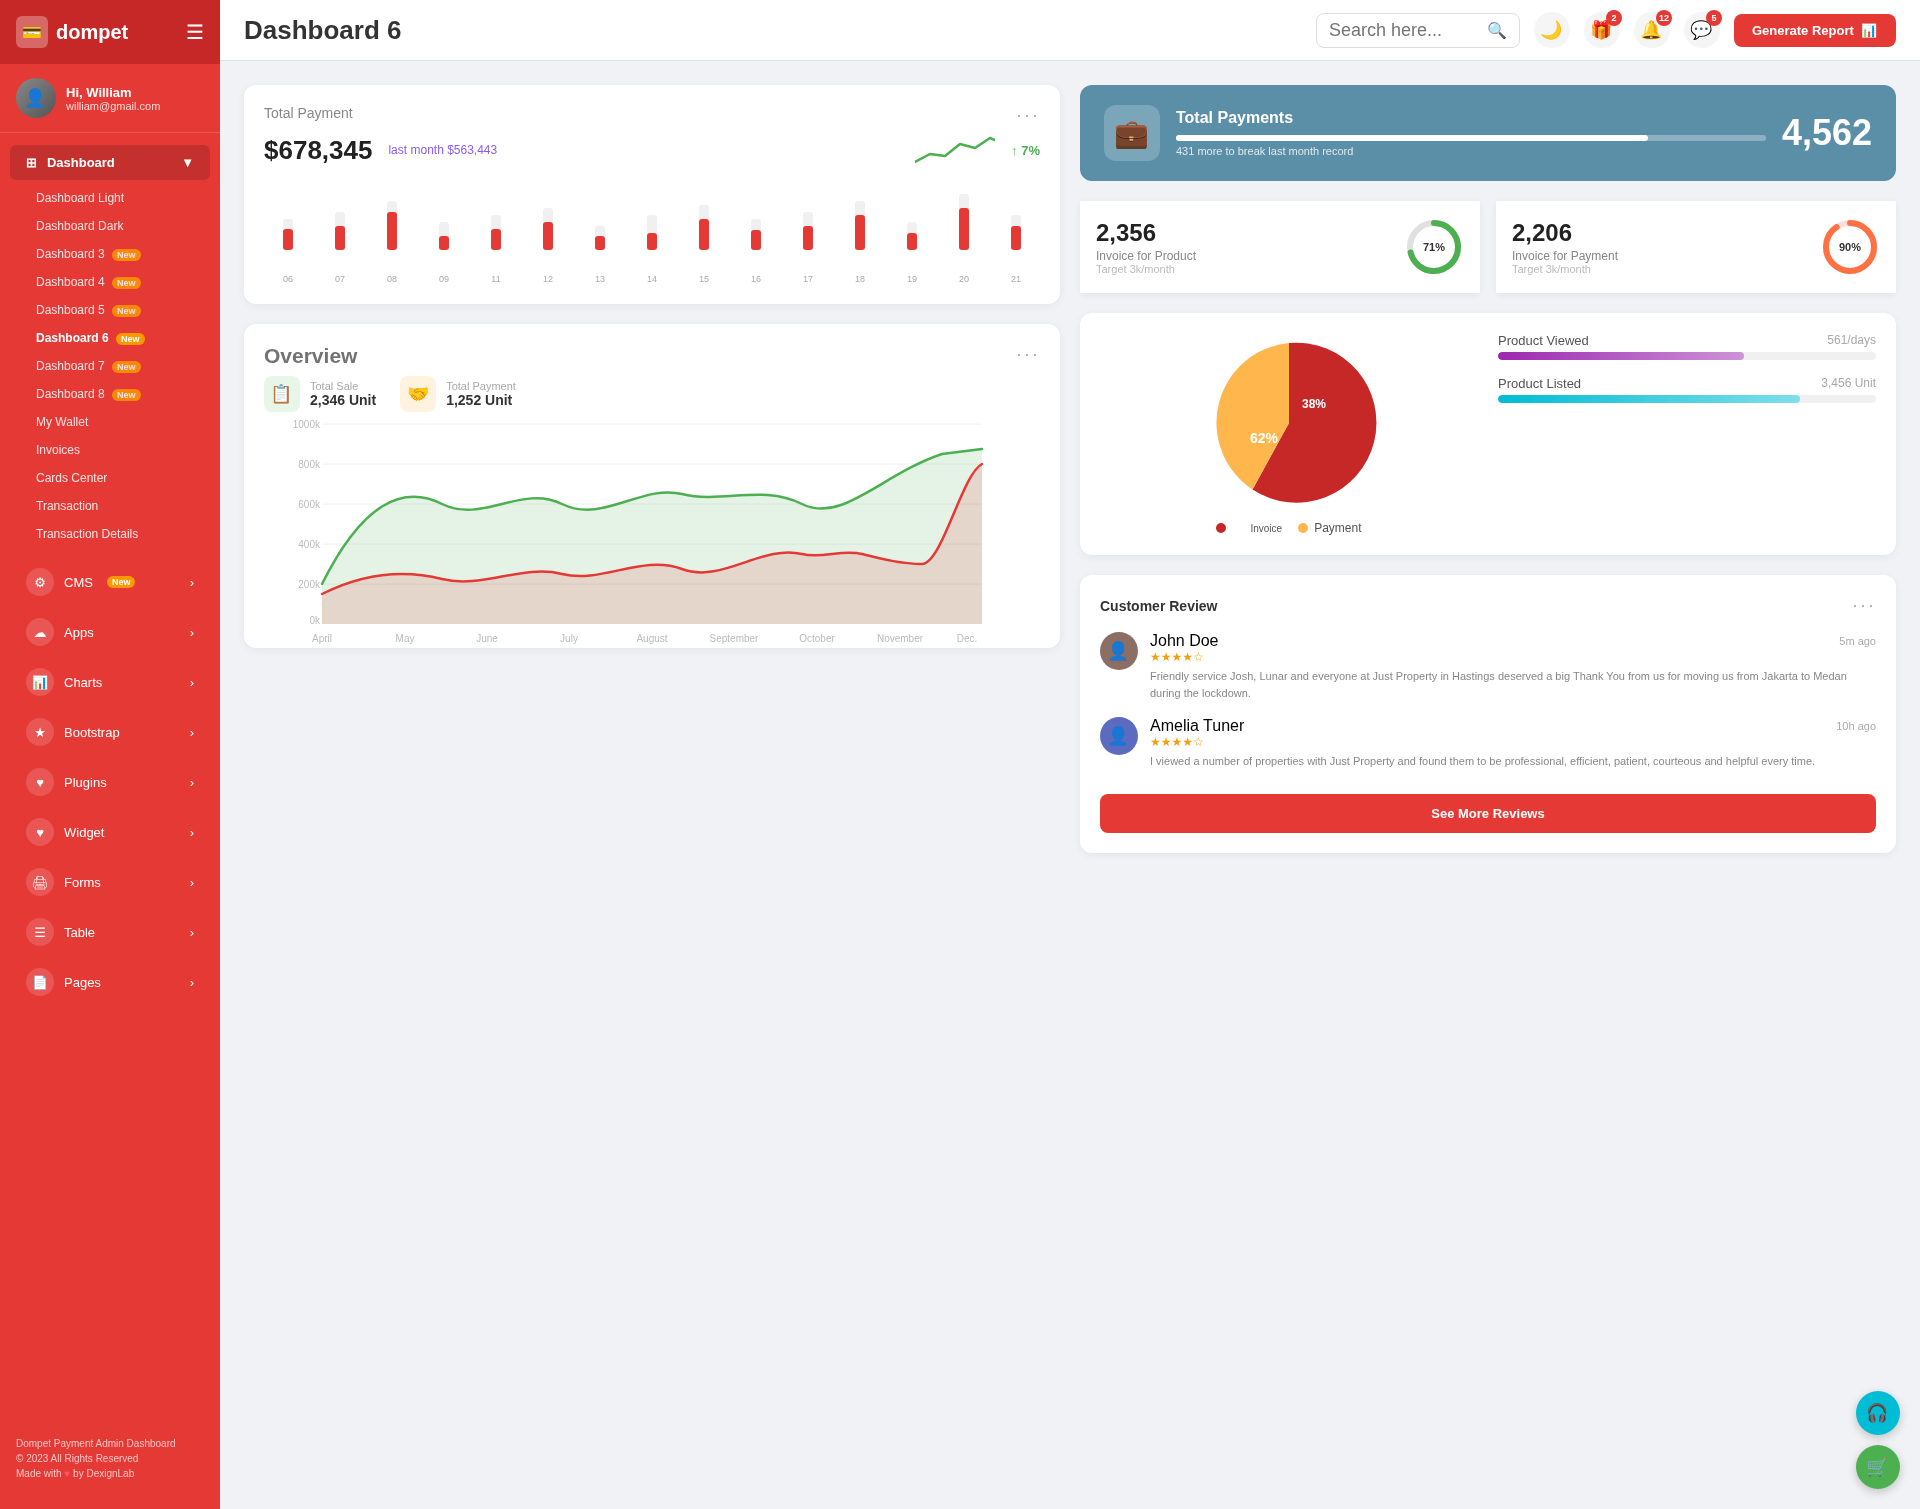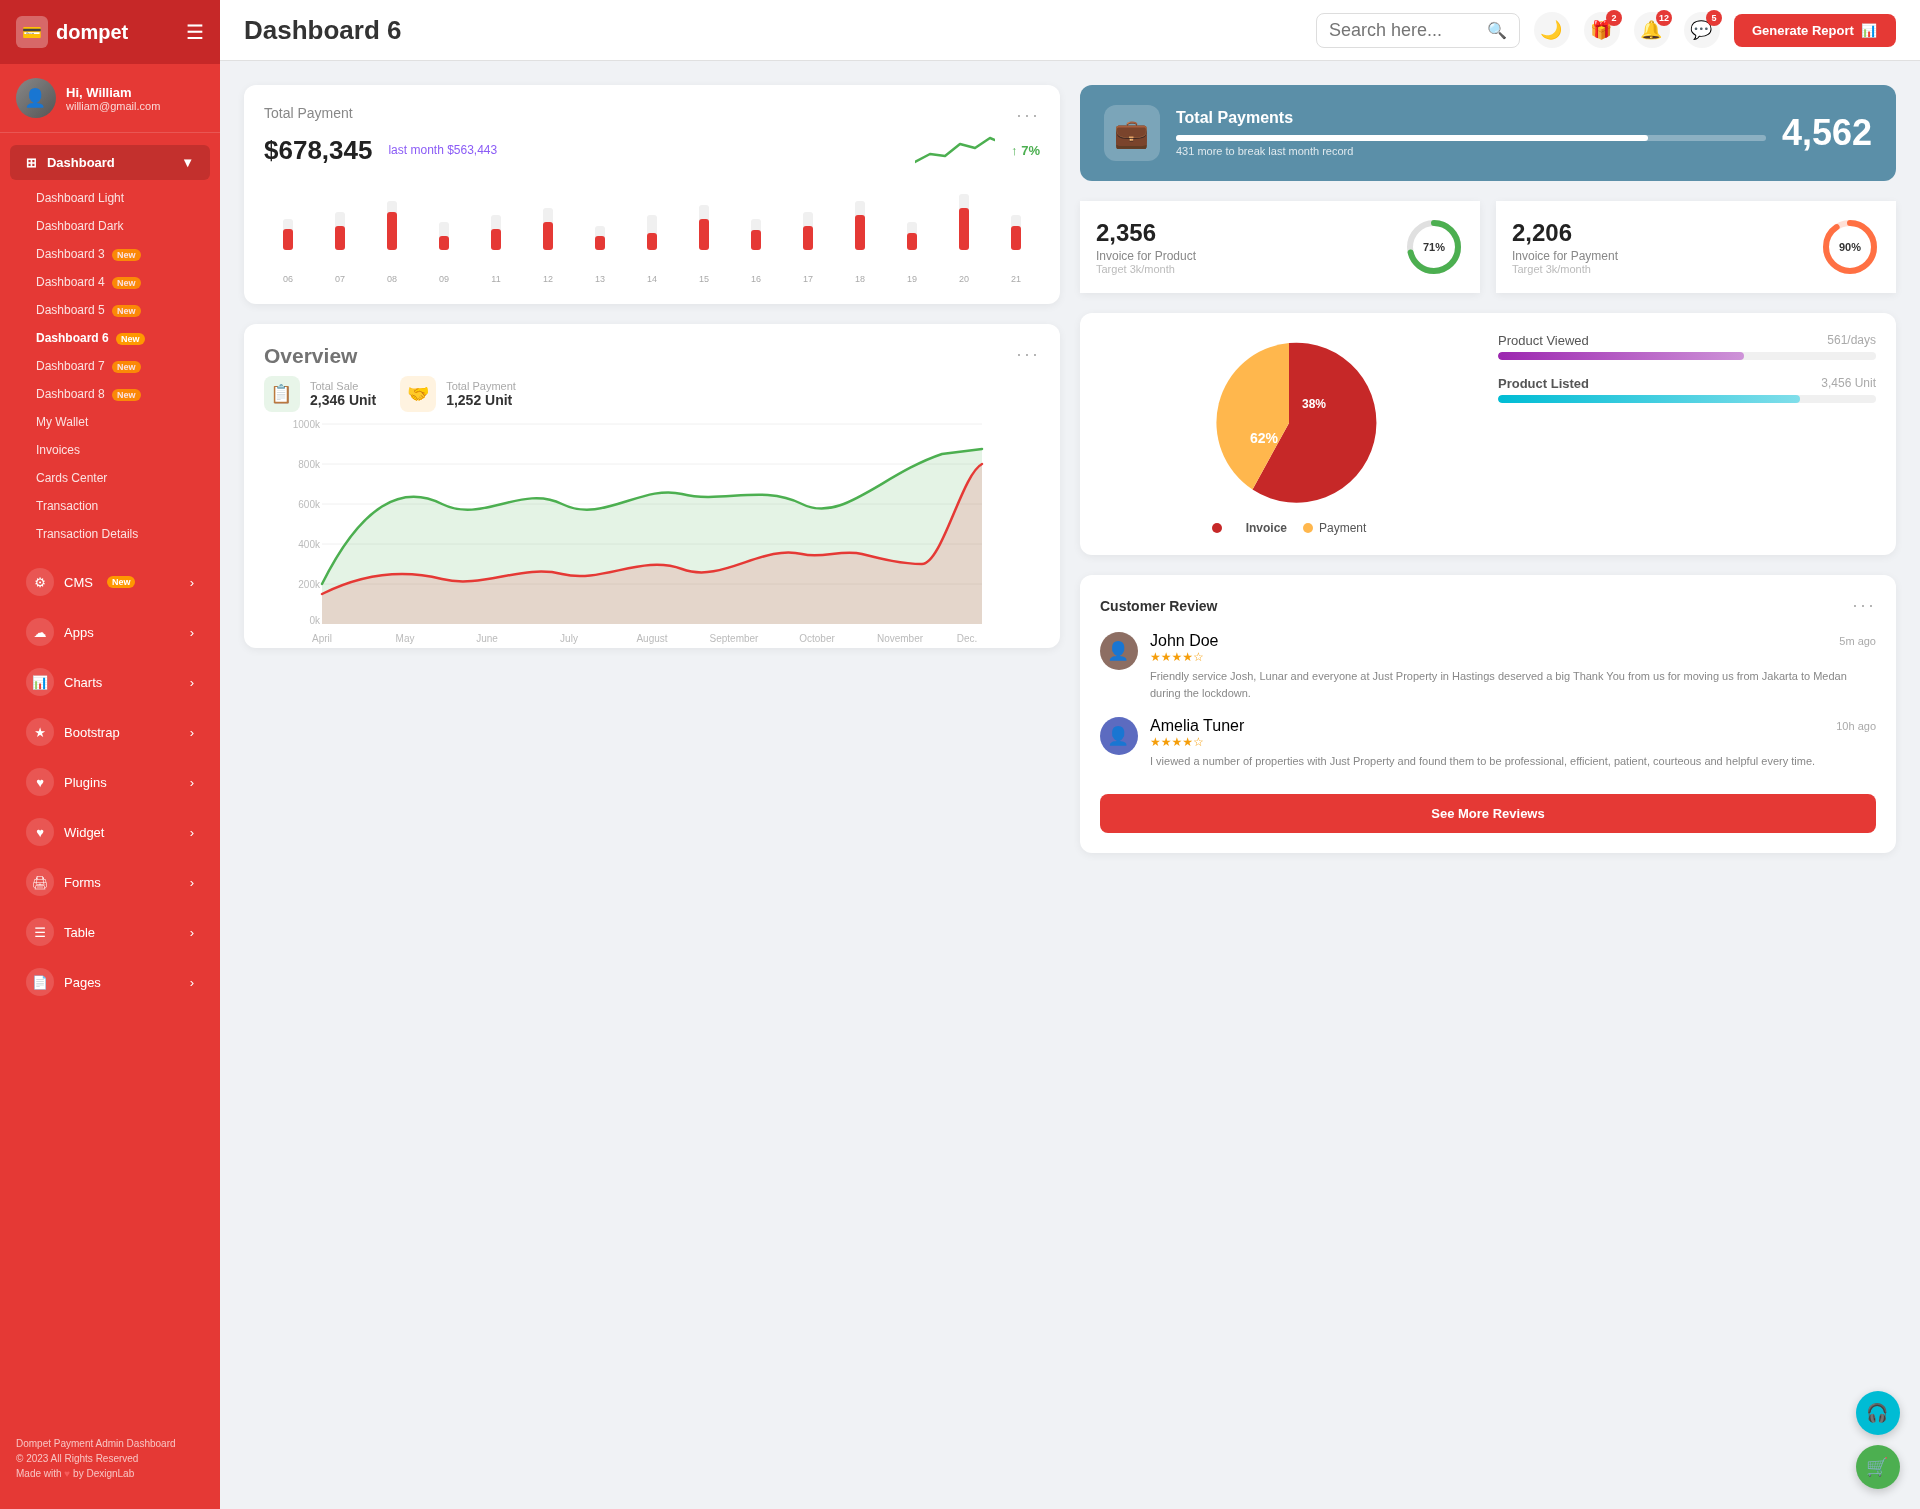--- a/index.html
+++ b/index.html
@@ -518,21 +518,21 @@
               <svg width="180" height="180" viewBox="0 0 180 180">
 
                 <path d="M90,90 L90,10 A80,80 0 1,1 53.5,156.5 Z" fill="#c62828"></path>
 
                 <path d="M90,90 L53.5,156.5 A80,80 0 0,1 90,10 Z" fill="#ffb74d"></path>
 
                 <text x="65" y="110" font-size="14" font-weight="700" fill="#fff" text-anchor="middle">62%</text>
                 <text x="115" y="75" font-size="12" font-weight="700" fill="#fff" text-anchor="middle">38%</text>
               </svg>
               <div style="display:flex; gap:16px; margin-top:8px;">
-                <div style="display:flex; align-items:center; gap:24px; font-size:12px; color:#555;font-weight:bold;">
+                <div style="display:flex; align-items:center; gap:24px; font-size:10px; color:#555;">
                   <div style="width:10px;height:10px;border-radius:50%;background:#c62828;"></div>
                   <span>Invoice</span>
                 </div>
                 <div style="display:flex; align-items:center; gap:6px; font-size:12px; color:#555;">
                   <div style="width:10px;height:10px;border-radius:50%;background:#ffb74d;"></div>
                   <span>Payment</span>
                 </div>
               </div>
             </div>
 
@@ -541,21 +541,21 @@
                 <div style="display:flex; justify-content:space-between; margin-bottom:4px;">
                   <span style="font-size:13px; color:#555; font-weight:500;">Product Viewed</span>
                   <span style="font-size:12px; color:#aaa;">561/days</span>
                 </div>
                 <div style="height:8px; background:#f0f0f0; border-radius:4px; overflow:hidden;">
                   <div style="height:100%; width:65%; background:linear-gradient(90deg,#9c27b0,#ce93d8); border-radius:4px;"></div>
                 </div>
               </div>
               <div>
                 <div style="display:flex; justify-content:space-between; margin-bottom:4px;">
-                  <span style="font-size:13px; color:#555; font-weight:700;">Product Listed</span>
+                  <span style="font-size:13px; color:#555; font-weight:400;">Product Listed</span>
                   <span style="font-size:12px; color:#aaa;">3,456 Unit</span>
                 </div>
                 <div style="height:8px; background:#f0f0f0; border-radius:4px; overflow:hidden;">
                   <div style="height:100%; width:80%; background:linear-gradient(90deg,#00bcd4,#80deea); border-radius:4px;"></div>
                 </div>
               </div>
             </div>
           </div>
         </div>
 

